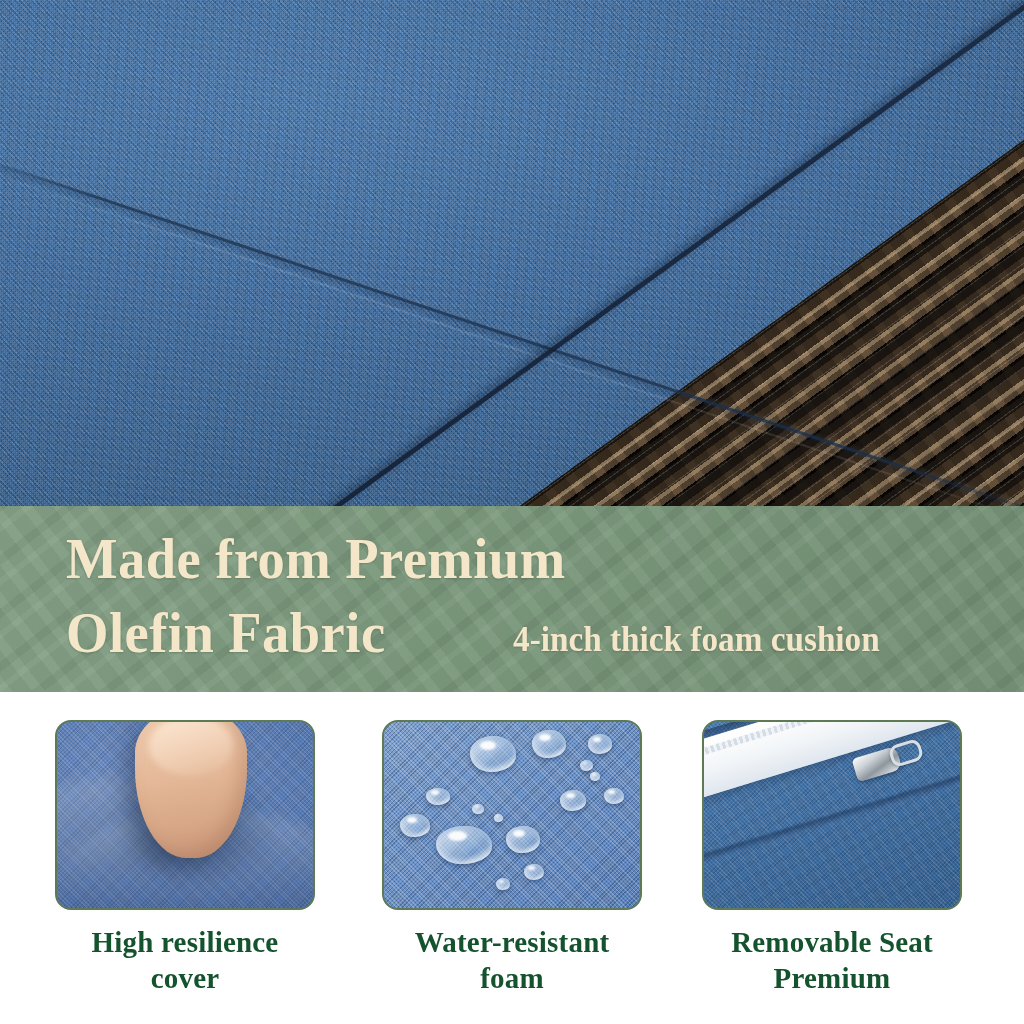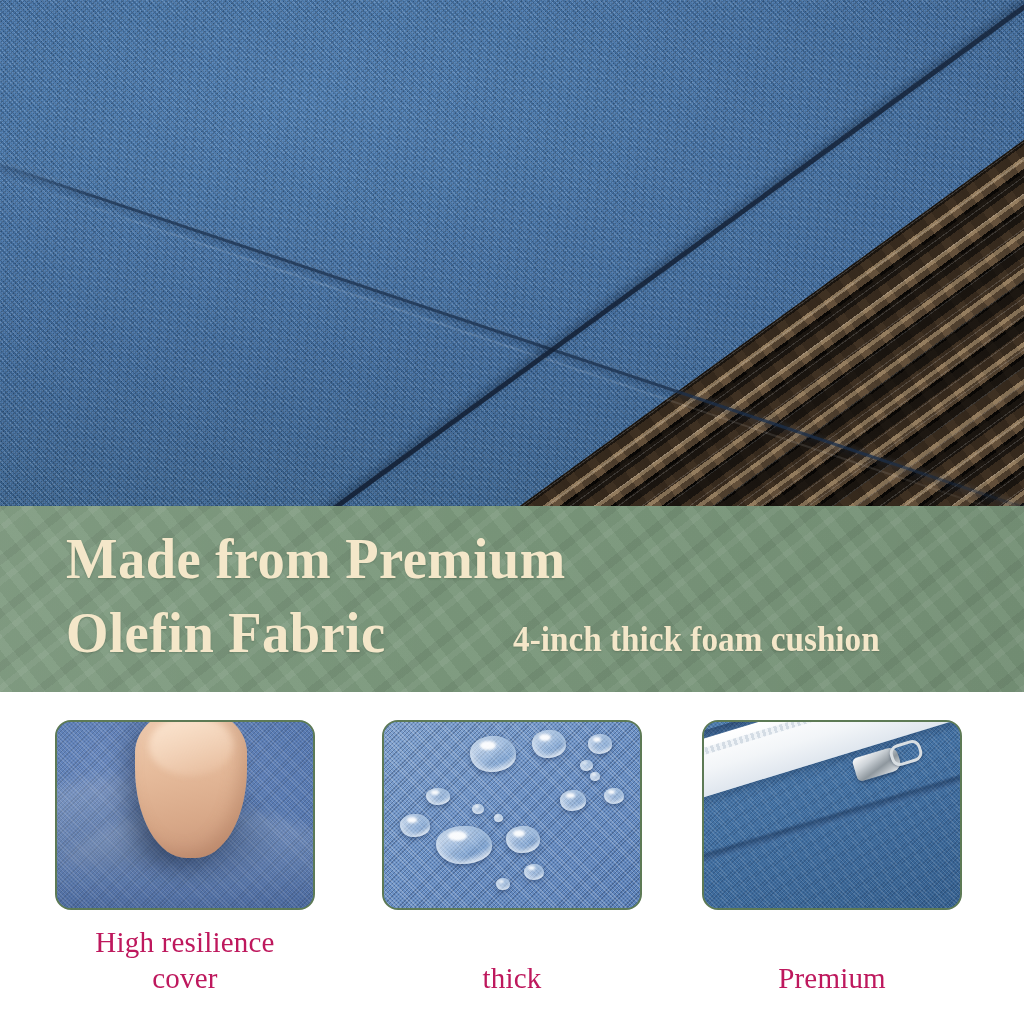--- a/index.html
+++ b/index.html
@@ -248,23 +248,23 @@
   .t3 .zip-teeth {
     position:absolute; left:-60px; top:44px; width:420px; height:7px;
     transform: rotate(-17deg); transform-origin: 0 0;
     background: repeating-linear-gradient(90deg, rgba(235,240,245,.9) 0 3px, rgba(150,170,190,.5) 3px 6px);
     opacity:.75;
   }
 
   .caption {
     position: absolute; top: 232px; width: 300px;
     text-align: center;
-    color: #be185d;
+    color: #14532d;
     font-family: "Liberation Serif", serif;
-    font-weight: normal;
+    font-weight: bold;
     font-size: 29px;
     line-height: 36px;
     letter-spacing: .2px;
   }
   .caption.p1 { left: 35px; }
   .caption.p2 { left: 362px; }
   .caption.p3 { left: 682px; }
 </style>
 </head>
 <body>
@@ -320,34 +320,34 @@
         <div class="drop" style="left:220px;top:66px;width:20px;height:16px;"></div>
         <div class="drop" style="left:140px;top:142px;width:20px;height:16px;"></div>
         <div class="drop" style="left:112px;top:156px;width:14px;height:12px;"></div>
         <div class="drop" style="left:196px;top:38px;width:13px;height:11px;"></div>
         <div class="drop" style="left:206px;top:50px;width:10px;height:9px;"></div>
         <div class="drop" style="left:88px;top:82px;width:12px;height:10px;"></div>
         <div class="drop" style="left:110px;top:92px;width:9px;height:8px;"></div>
       </div>
     </div>
     <div class="caption p2">
-      <br>
-      <span>thick</span>
+      <span>Water-resistant</span><br>
+      <span>foam</span>
     </div>
 
     <div class="card c3">
       <div class="thumb t3">
         <div class="seam-top"></div>
         <div class="lip-top"></div>
         <div class="white-gap"></div>
         <div class="zip-teeth"></div>
         <div class="zip-pull"></div>
         <div class="zip-ring"></div>
         <div class="seam-low"></div>
       </div>
     </div>
     <div class="caption p3">
-      <br>
+      <span>Removable Seat</span><br>
       <span>Premium</span>
     </div>
 
   </div>
 </div>
 
 </body></html>

